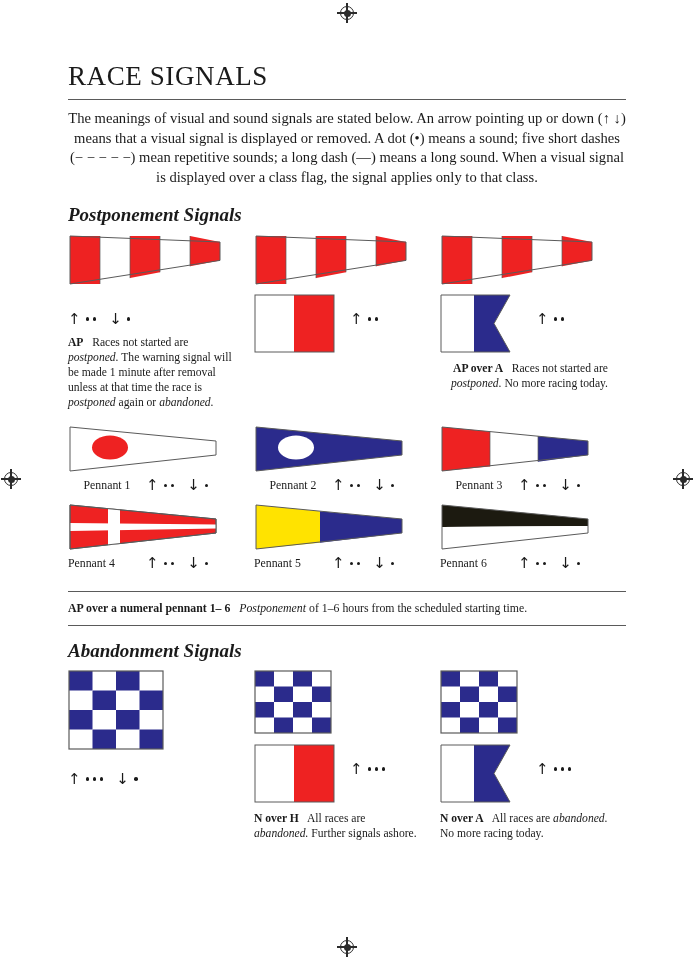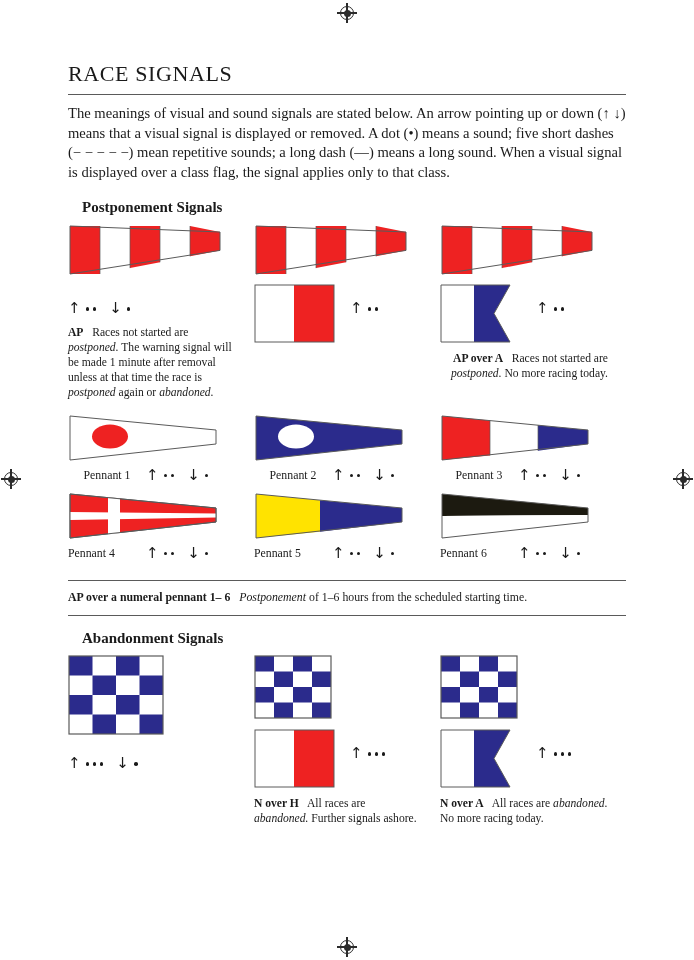--- a/index.html
+++ b/index.html
@@ -57,44 +57,45 @@
   
   .page {
     position: absolute;
     left: 68px;
     top: 62px;
     width: 558px;
   }
 
   
   .page-title {
-    font-size: 22px;
+    font-size: 27px;
     font-weight: normal;
     letter-spacing: 0.6px;
     margin: 0 0 9px 0;
     line-height: 1.05;
   }
   .rule-thin {
     height: 1px;
     background: #5a5a5a;
     width: 100%;
     margin-bottom: 9px;
   }
   .intro {
     font-size: 14.6px;
     line-height: 1.335;
     margin: 0 0 17px 0;
-    text-align: left;
+    text-align: center;
   }
 
   .section-title {
     font-family: "Liberation Serif", "DejaVu Serif", serif;
     font-weight: bold;
-    font-size: 15px;
-    margin: 0 0 8px 14px;
+    font-size: 19px;
+    margin: 0 0 8px 0;
+    font-style: italic;
   }
 
   
   .cols {
     display: flex;
     width: 100%;
   }
   .col {
     width: 186px;
     box-sizing: border-box;

